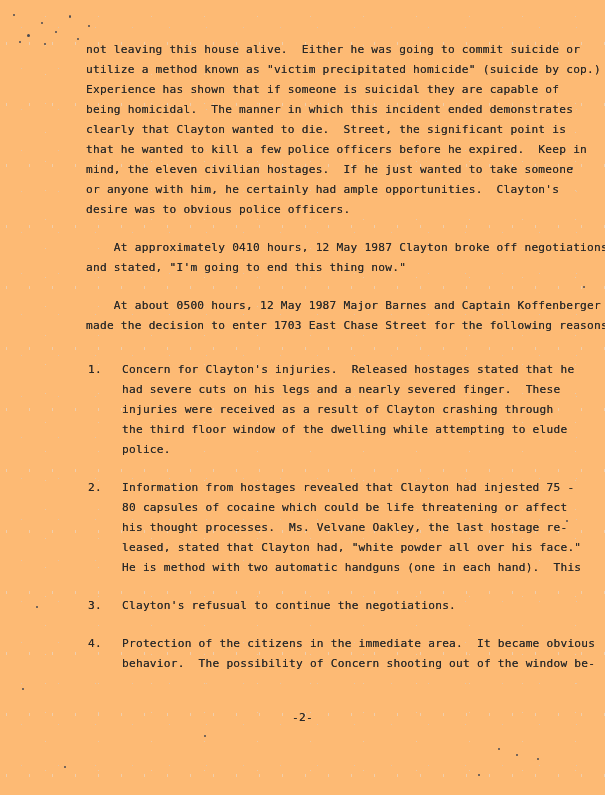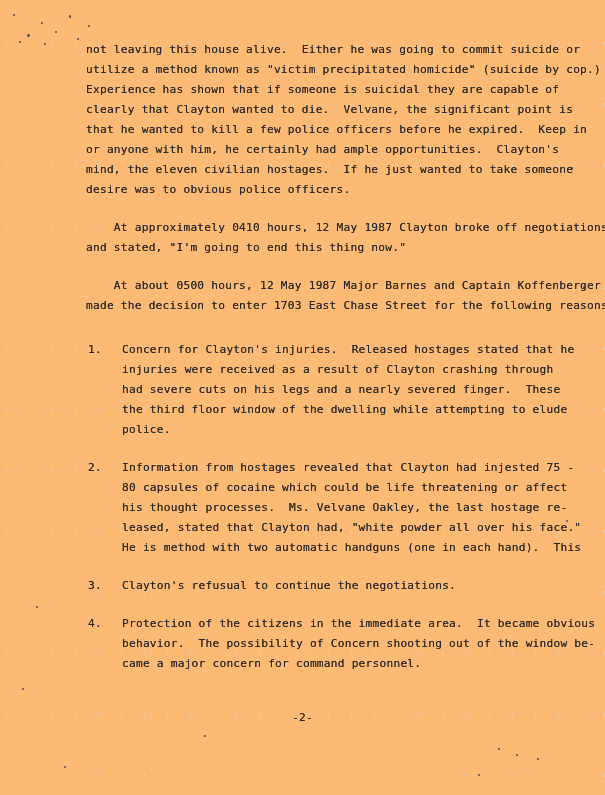--- a/index.html
+++ b/index.html
@@ -130,44 +130,45 @@
     <i style="left:64px;  top:766px; width:2px; height:2px;"></i>
     <i style="left:204px; top:735px; width:2px; height:2px;"></i>
   </div>
 
   <div id="body-text">
 
     <p class="para">
       <span class="line">not leaving this house alive.  Either he was going to commit suicide or</span>
       <span class="line">utilize a method known as "victim precipitated homicide" (suicide by cop.)</span>
       <span class="line">Experience has shown that if someone is suicidal they are capable of</span>
-      <span class="line">clearly that Clayton wanted to die.  Velvane, the significant point is</span>
+      <span class="line">being homicidal.  The manner in which this incident ended demonstrates</span>
+      <span class="line">clearly that Clayton wanted to die.  Street, the significant point is</span>
       <span class="line">that he wanted to kill a few police officers before he expired.  Keep in</span>
+      <span class="line">mind, the eleven civilian hostages.  If he just wanted to take someone</span>
       <span class="line">or anyone with him, he certainly had ample opportunities.  Clayton's</span>
-      <span class="line">mind, the eleven civilian hostages.  If he just wanted to take someone</span>
       <span class="line">desire was to obvious police officers.</span>
     </p>
 
     <p class="para">
       <span class="line">    At approximately 0410 hours, 12 May 1987 Clayton broke off negotiations</span>
       <span class="line">and stated, "I'm going to end this thing now."</span>
     </p>
 
     <p class="para">
       <span class="line">    At about 0500 hours, 12 May 1987 Major Barnes and Captain Koffenberger</span>
       <span class="line">made the decision to enter 1703 East Chase Street for the following reasons.</span>
     </p>
 
     <div class="list-block">
 
       <div class="item">
         <span class="item-num">1.</span>
         <span class="line">Concern for Clayton's injuries.  Released hostages stated that he</span>
+        <span class="line">had severe cuts on his legs and a nearly severed finger.  These</span>
         <span class="line">injuries were received as a result of Clayton crashing through</span>
-        <span class="line">had severe cuts on his legs and a nearly severed finger.  These</span>
         <span class="line">the third floor window of the dwelling while attempting to elude</span>
         <span class="line">police.</span>
       </div>
 
       <div class="item">
         <span class="item-num">2.</span>
         <span class="line">Information from hostages revealed that Clayton had injested 75 -</span>
         <span class="line">80 capsules of cocaine which could be life threatening or affect</span>
         <span class="line">his thought processes.  Ms. Velvane Oakley, the last hostage re-</span>
         <span class="line">leased, stated that Clayton had, "white powder all over his face."</span>
@@ -176,21 +177,20 @@
 
       <div class="item">
         <span class="item-num">3.</span>
         <span class="line">Clayton's refusual to continue the negotiations.</span>
       </div>
 
       <div class="item">
         <span class="item-num">4.</span>
         <span class="line">Protection of the citizens in the immediate area.  It became obvious</span>
         <span class="line">behavior.  The possibility of Concern shooting out of the window be-</span>
-        <span class="line">came a major concern for command personnel.</span>
       </div>
 
     </div>
   </div>
 
   <div id="page-number">-2-</div>
 
 </div>
 
 </body></html>

